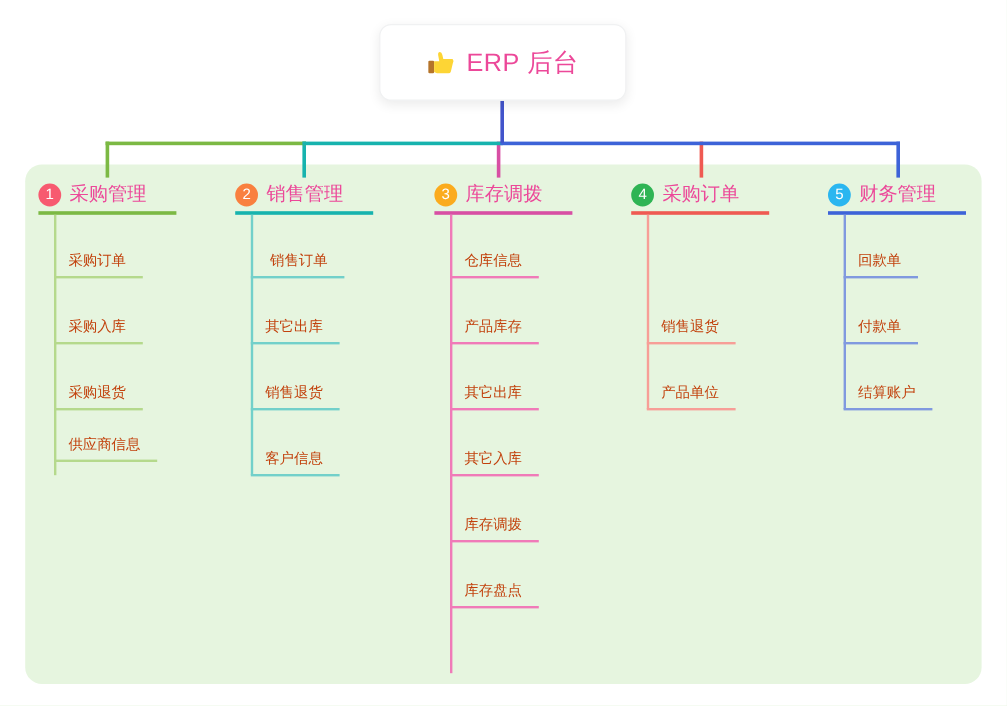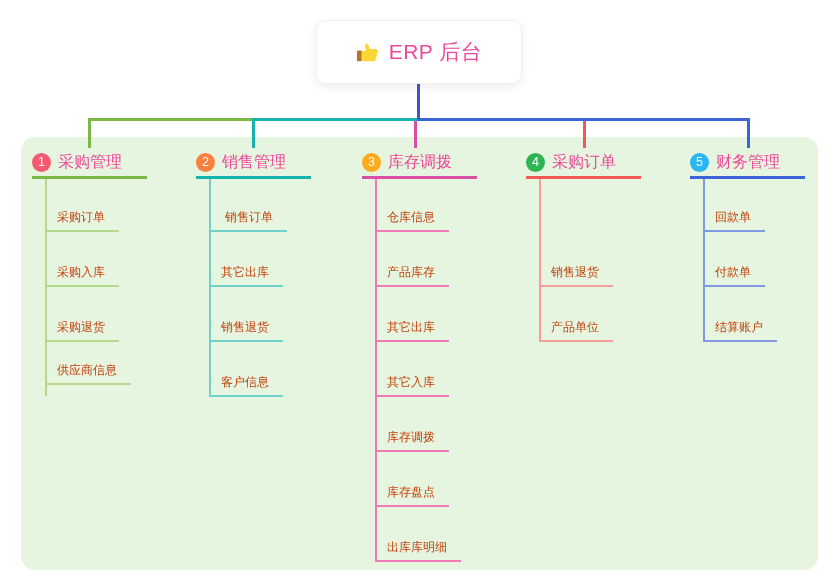--- a/index.html
+++ b/index.html
@@ -108,21 +108,20 @@
     <span class="tlabel">库存调拨</span>
   </div>
   <div class="t-underline" style="background: rgb(216, 79, 164);"></div>
   <div class="vline" style="height: 382px; background: rgb(240, 122, 184);"></div>
   <div class="child" style="top: 208px; border-bottom-color: rgb(240, 122, 184);">仓库信息</div>
   <div class="child" style="top: 263px; border-bottom-color: rgb(240, 122, 184);">产品库存</div>
   <div class="child" style="top: 318px; border-bottom-color: rgb(240, 122, 184);">其它出库</div>
   <div class="child" style="top: 373px; border-bottom-color: rgb(240, 122, 184);">其它入库</div>
   <div class="child" style="top: 428px; border-bottom-color: rgb(240, 122, 184);">库存调拨</div>
   <div class="child" style="top: 483px; border-bottom-color: rgb(240, 122, 184);">库存盘点</div>
-  <div class="child" style="top: 538px; border-bottom-color: rgb(240, 122, 184);">出库库明细</div>
 </div>
 
 <div class="col" style="left:526px">
   <div class="b-title">
     <span class="badge" style="background: rgb(47, 180, 84);">4</span>
     <span class="tlabel">采购订单</span>
   </div>
   <div class="t-underline" style="background: rgb(239, 90, 82);"></div>
   <div class="vline" style="height: 162px; background: rgb(247, 158, 151);"></div>
   <div class="child" style="top: 263px; border-bottom-color: rgb(247, 158, 151);">销售退货</div>

